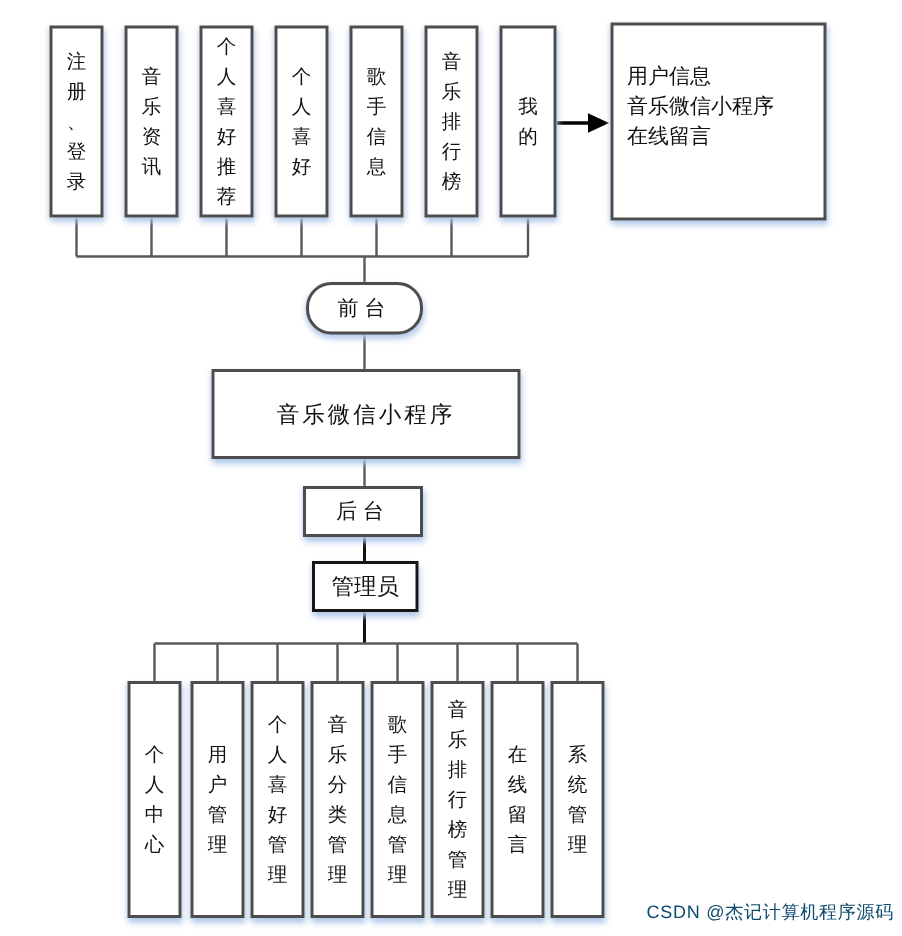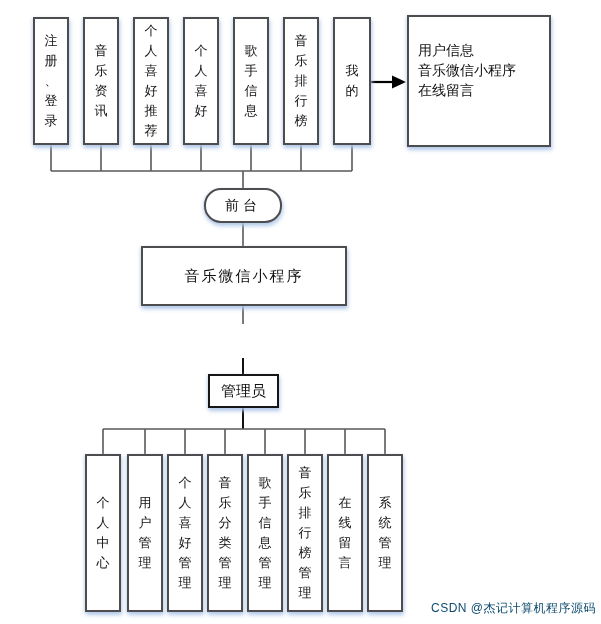--- a/index.html
+++ b/index.html
@@ -148,20 +148,21 @@
   </div>
 
   <div class="box panel" style="left:407px; top:15px; width:144px; height:132px;">
     <div>用户信息</div>
     <div>音乐微信小程序</div>
     <div>在线留言</div>
   </div>
 
   <div class="box hnode" style="left:204px; top:188px; width:78px; height:35px; letter-spacing:4px;border-radius:17px;">前台</div>
   <div class="box hnode" style="left:141px; top:246px; width:206px; height:60px; font-size:15px; letter-spacing:2px;">音乐微信小程序</div>
+  <div class="box hnode" style="left:202px; top:324px; width:80px; height:34px; letter-spacing:4px;">后台</div>
   <div class="box hnode admin" style="left:208px; top:374px; width:71px; height:34px; font-size:15px;">管理员</div>
 
   <div class="box" style="left:85px; top:454px; width:36px; height:158px;">
     <div class="vchars">
         <span>个</span>
         <span>人</span>
         <span>中</span>
         <span>心</span>
       </div>
   </div>

